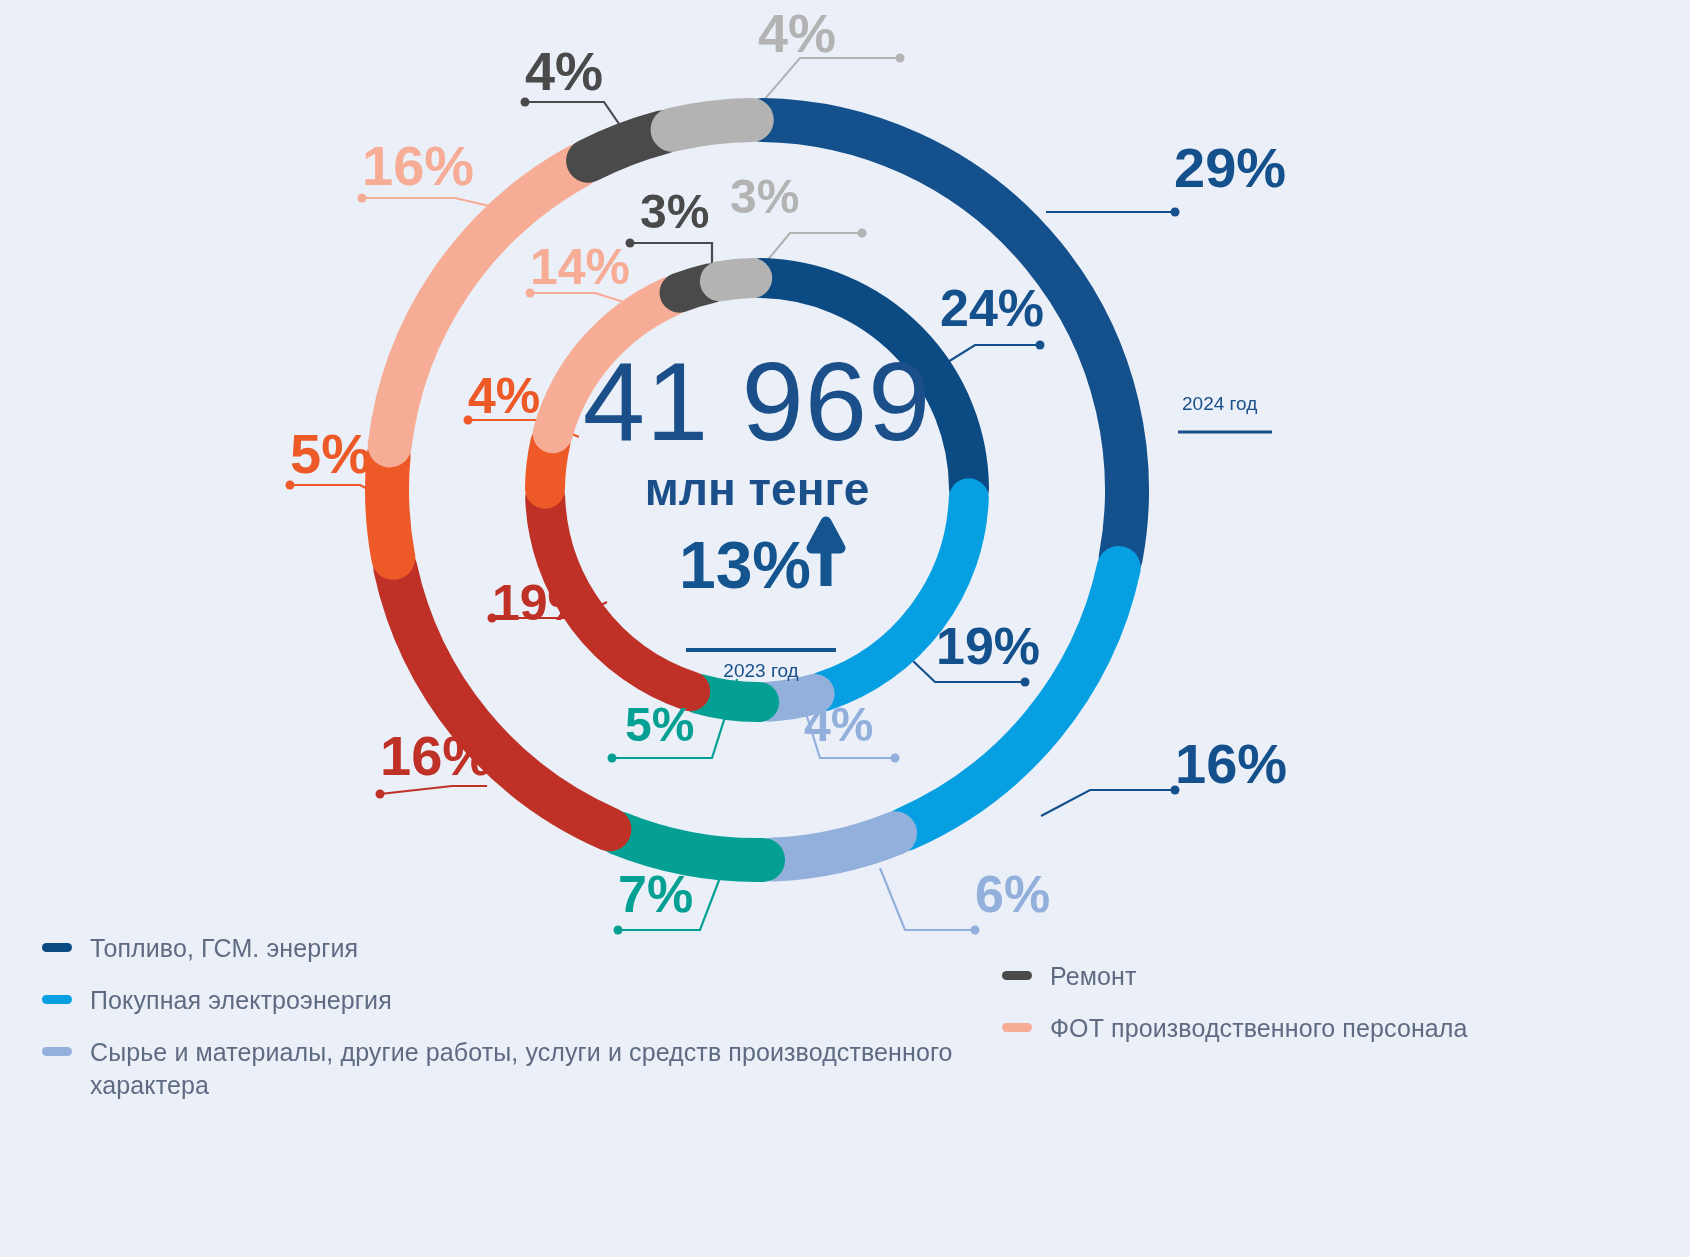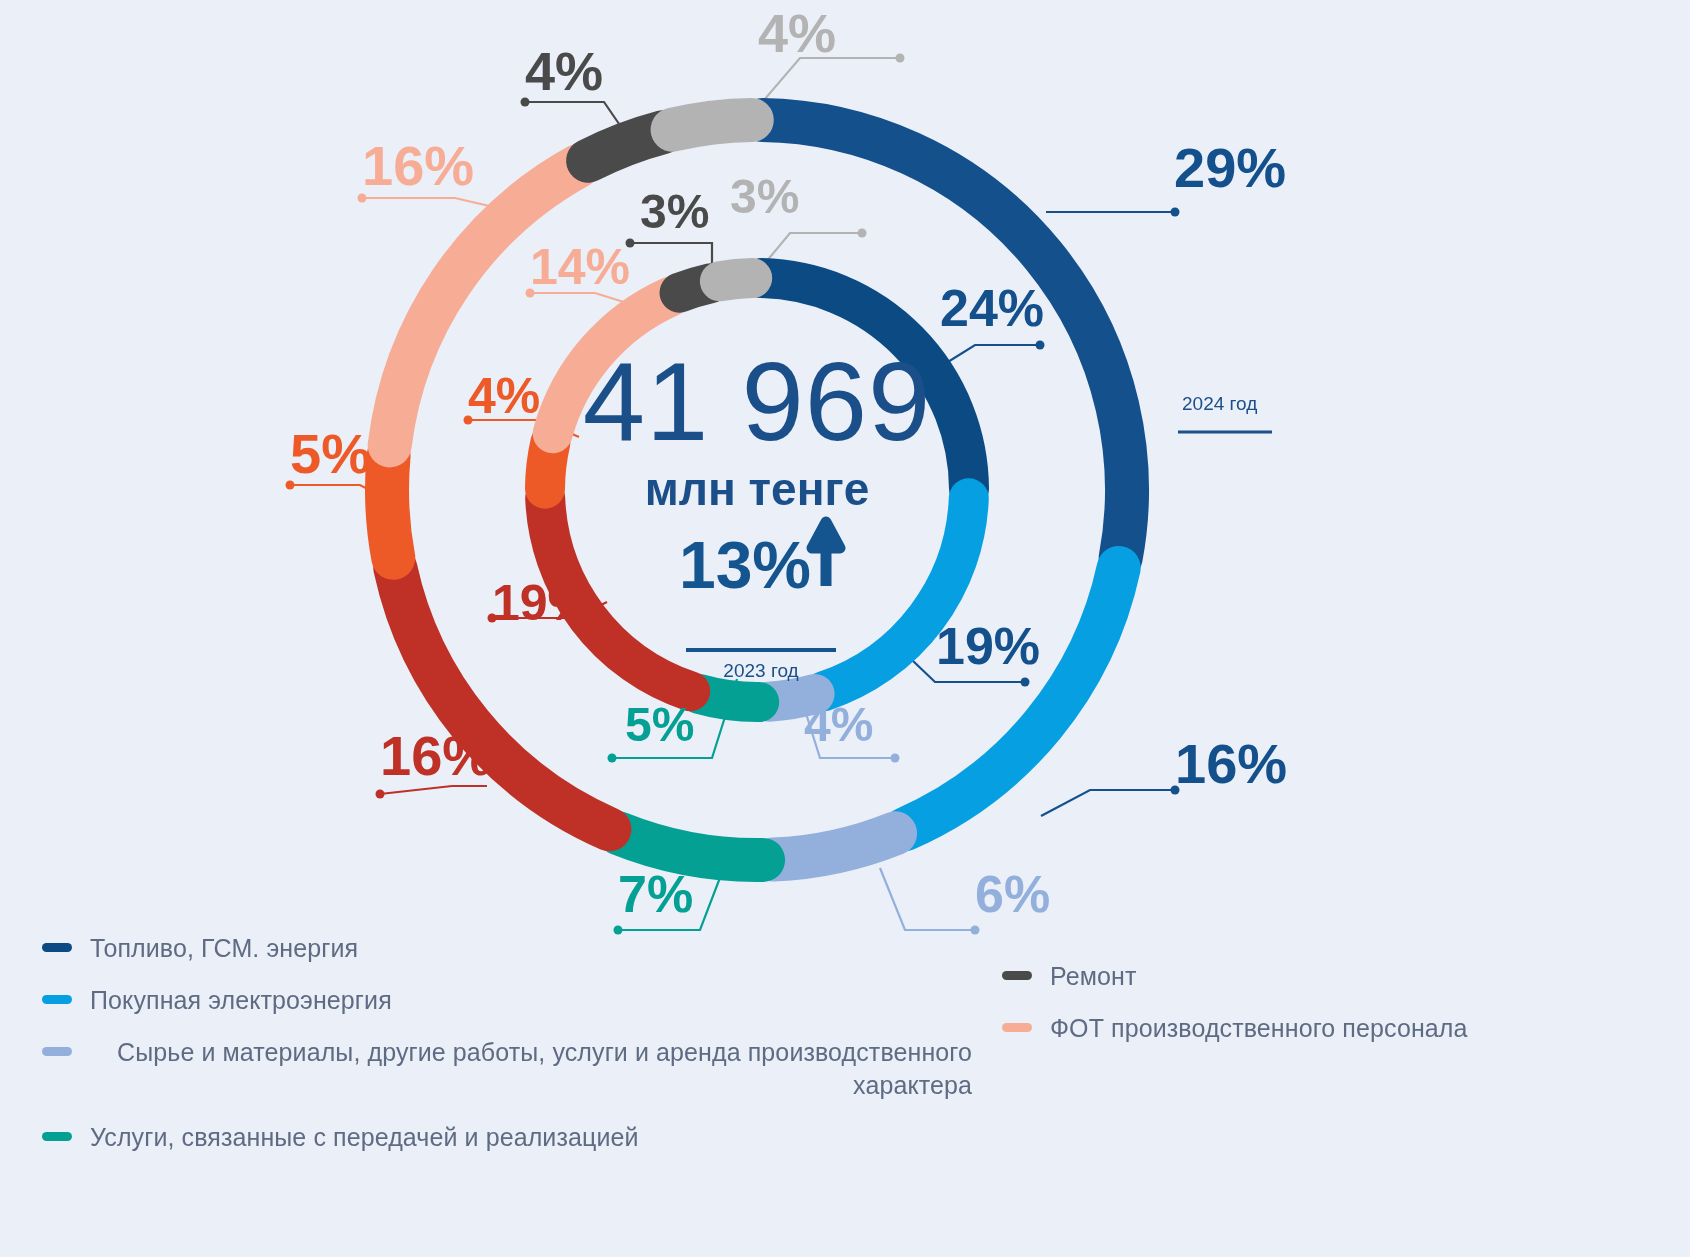--- a/index.html
+++ b/index.html
@@ -42,21 +42,21 @@
     font-size:19px;
     fill:#1b4f8a;
   }
 
   
   #legend{
     position:absolute;
     left:0;top:920px;
     width:1690px;height:337px;
   }
-  .legend-col{position:absolute;text-align:right;}
+  .legend-col{position:absolute;}
   #legend-col-left{left:42px;top:12px;width:930px;}
   #legend-col-right{left:1002px;top:40px;width:660px;}
   .legend-item{
     display:flex;
     align-items:flex-start;
     margin-bottom:19px;
   }
   .legend-swatch{
     width:30px;height:9px;
     border-radius:5px;
@@ -211,25 +211,21 @@
       <div class="legend-item">
         <span class="legend-swatch" style="background:#0b4a82"></span>
         <span class="legend-label">Топливо, ГСМ. энергия</span>
       </div>
       <div class="legend-item">
         <span class="legend-swatch" style="background:#06a0e2"></span>
         <span class="legend-label">Покупная электроэнергия</span>
       </div>
       <div class="legend-item">
         <span class="legend-swatch" style="background:#93b0dd"></span>
-        <span class="legend-label">Сырье и материалы, другие работы, услуги и аренда производственного характера</span>
-      </div>
-      <div class="legend-item">
-        <span class="legend-swatch" style="background:#04a094"></span>
-        <span class="legend-label">Услуги, связанные с передачей и реализацией</span>
+        <span class="legend-label">Сырье и материалы, другие работы, услуги и средств производственного характера</span>
       </div>
     </div>
 
     <div class="legend-col" id="legend-col-right">
       <div class="legend-item">
         <span class="legend-swatch" style="background:#4a4a4a"></span>
         <span class="legend-label">Ремонт</span>
       </div>
       <div class="legend-item">
         <span class="legend-swatch" style="background:#f7ac96"></span>

